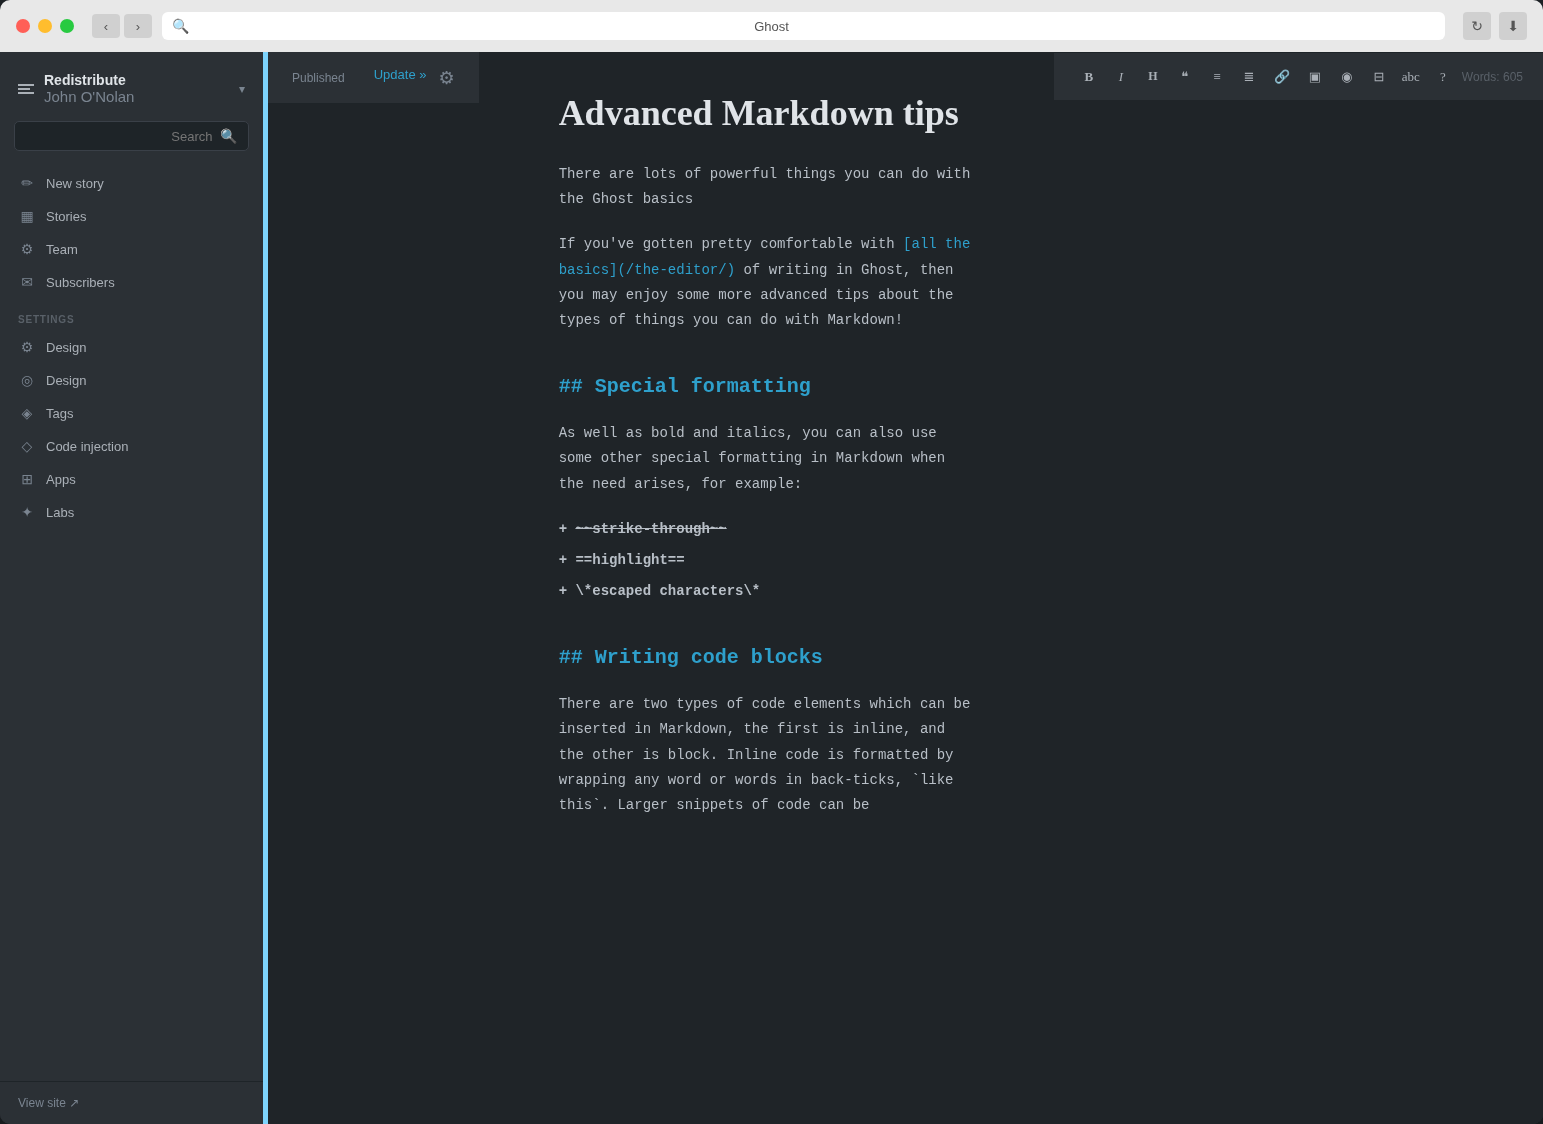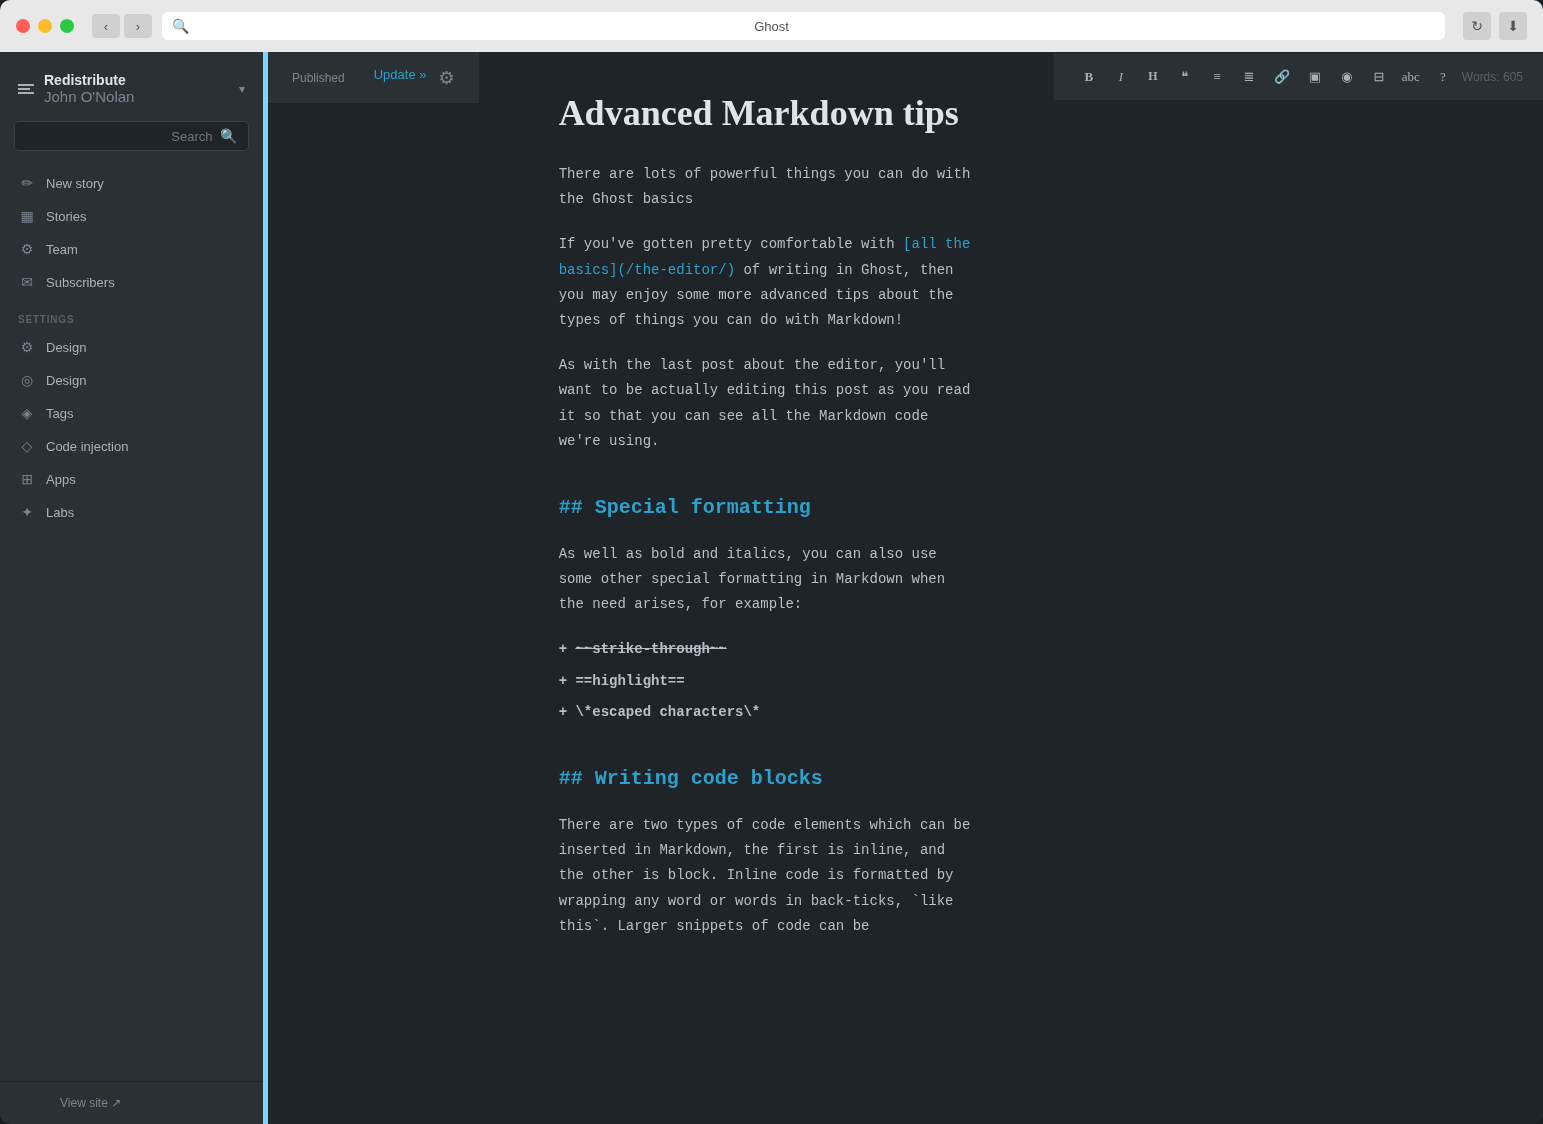--- a/index.html
+++ b/index.html
@@ -41,21 +41,21 @@
     .search-input { background: transparent; border: none; outline: none; color: #aab0b7; font-size: 13px; flex: 1; text-align: right; }
     .search-icon-btn { color: #7a8490; font-size: 14px; }
 
     .sidebar-nav { display: flex; flex-direction: column; padding: 0 8px; gap: 1px; }
     .nav-item { display: flex; align-items: center; gap: 10px; padding: 8px 10px; border-radius: 5px; cursor: pointer; color: #aab0b7; font-size: 13px; }
     .nav-item .nav-icon { width: 18px; text-align: center; font-size: 14px; color: #7a8490; flex-shrink: 0; }
 
     .sidebar-section-label { padding: 16px 18px 6px; font-size: 10px; font-weight: 600; letter-spacing: 0.08em; color: #596068; text-transform: uppercase; }
 
     .sidebar-footer { margin-top: auto; padding: 14px 18px; border-top: 1px solid #1e2428; }
-    .view-site-link { display: flex; align-items: center; gap: 6px; font-size: 12px; color: #7a8490; cursor: pointer; margin-left: 42px; }
+    .view-site-link { display: flex; align-items: center; gap: 6px; font-size: 12px; color: #7a8490; cursor: pointer; }
 
     
     .main { flex: 1; background: #1f2428; display: flex; flex-direction: row; overflow: hidden; }
 
     .editor-topbar { height: 52px; background: #2b3035; border-bottom: 1px solid #1e2428; display: flex; align-items: center; justify-content: space-between; padding: 0 24px; flex-shrink: 0; }
     .status-badge { font-size: 12px; color: #7a8490; }
     .topbar-right { display: flex; gap: 12px; margin-left: 29px; }
     .update-btn { font-size: 13px; color: #2ea0cc; cursor: pointer; font-weight: 500; }
     .settings-icon-btn { color: #7a8490; font-size: 18px; cursor: pointer; }
 
@@ -197,21 +197,20 @@
       <div class="editor-content">
         <h1 class="post-title">Advanced Markdown tips</h1>
 
         <div class="post-body">
           <p>There are lots of powerful things you can do with the Ghost basics</p>
 
           <p>
             If you've gotten pretty comfortable with <span class="link">[all the basics](/the-editor/)</span> of writing in Ghost, then you may enjoy some more advanced tips about the types of things you can do with Markdown!
           </p>
 
-          <p>As with the last post about the editor, you'll want to be actually editing this post as you read it so that you can see all the Markdown code we're using.</p>
 
           <h2>## Special formatting</h2>
 
           <p>As well as bold and italics, you can also use some other special formatting in Markdown when the need arises, for example:</p>
 
           <div>
             <div class="list-item">
               + <span class="strikethrough">~~strike-through~~</span>
             </div>
             <div class="list-item">+ ==highlight==</div>

